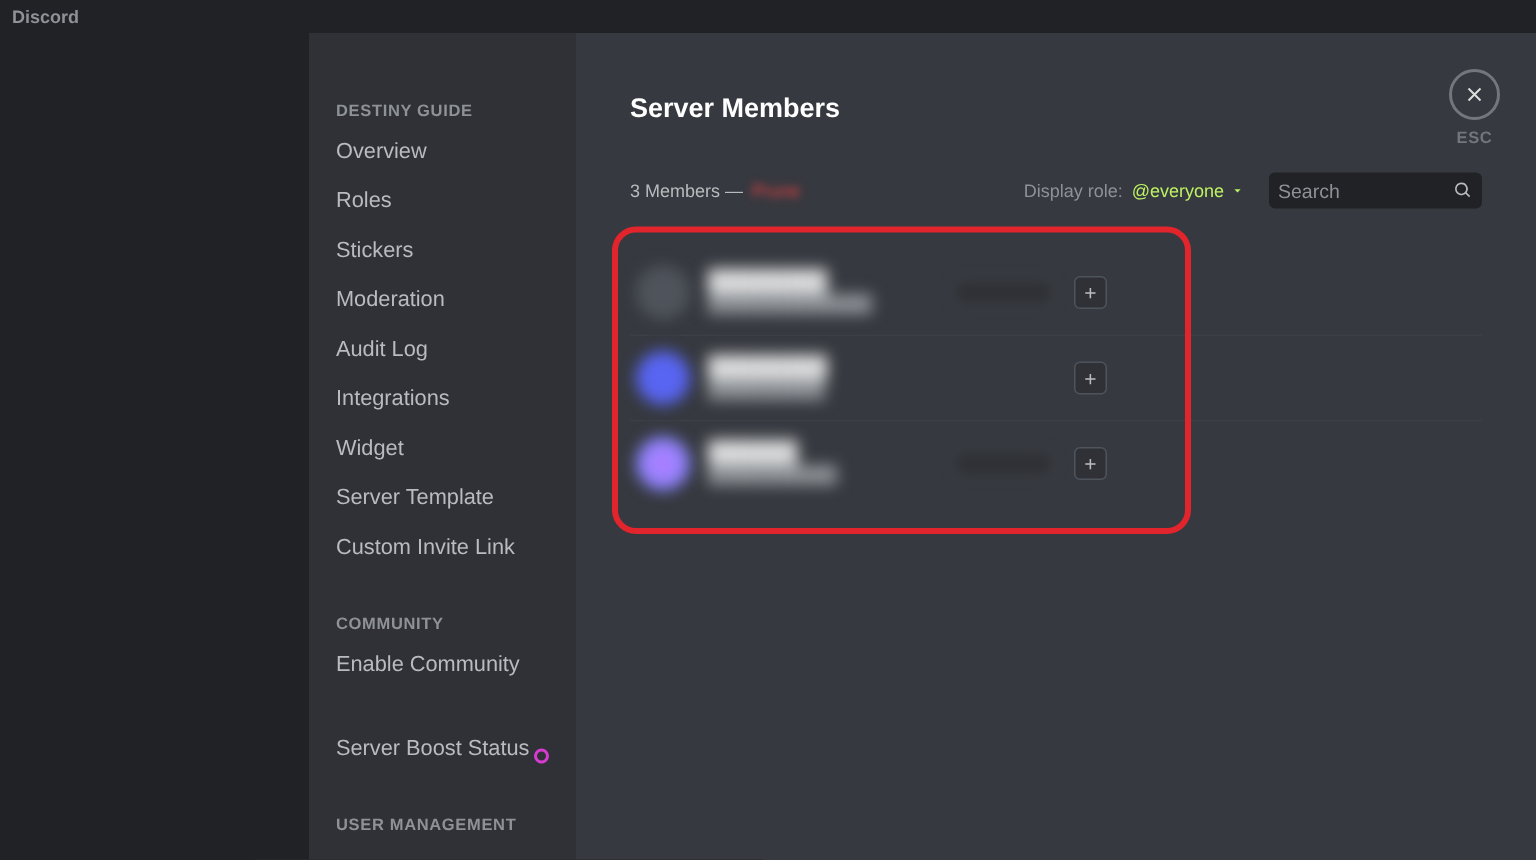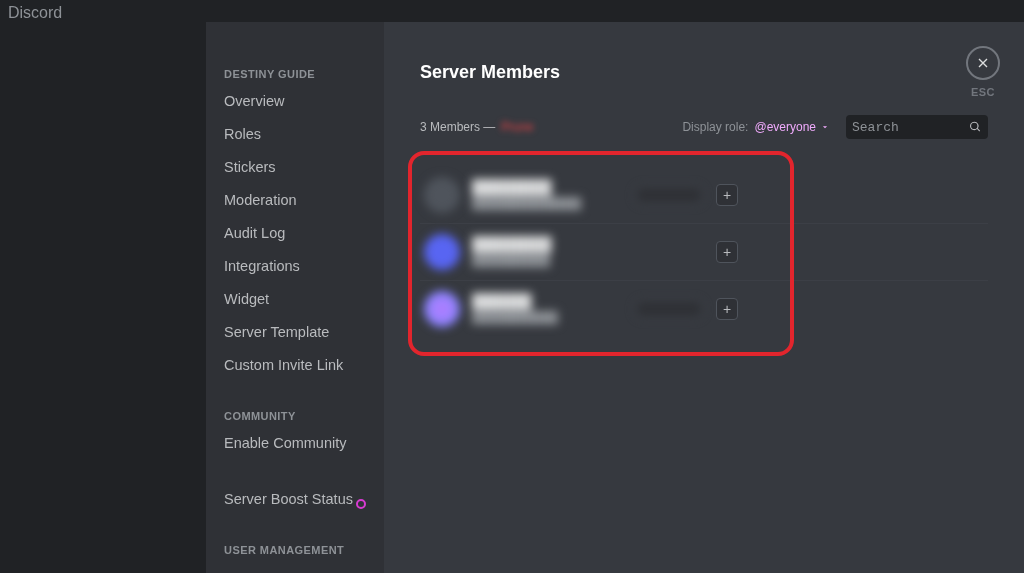--- a/index.html
+++ b/index.html
@@ -1,21 +1,21 @@
 <!DOCTYPE html>
 <html><head>
 <meta charset="utf-8">
 <style>
   * { margin: 0; padding: 0; box-sizing: border-box; font-family: "gg sans", "Helvetica Neue", Arial, sans-serif; -webkit-font-smoothing: antialiased; }
   body { width: 1024px; height: 573px; background: #202225; color: #dcddde; overflow: hidden; }
 
   
   .topbar {
     height: 22px; width: 100%; background: #202225; padding: 4px 8px;
-    color: #8e9297; font-size: 16px; font-weight: 400;
+    color: #8e9297; font-size: 12px; font-weight: 700;
   }
 
   
   .app { display: flex; width: 100%; height: calc(100% - 22px); }
   .left-gutter { width: 206px; background: #202225; }
   .sidebar {
     width: 178px; background: #2f3136; padding: 40px 8px 0 8px;
     overflow: hidden; position: relative;
   }
   .content {
@@ -37,30 +37,30 @@
   .boost-dot {
     width: 10px; height: 10px; border-radius: 50%;
     border: 2px solid #d83bd2; display: inline-block;
   }
 
   
   .page-title { font-size: 18px; font-weight: 700; color: #fff; margin-bottom: 32px; }
   .meta-row { display: flex; align-items: center; gap: 6px; font-size: 12px; color: #b9bbbe; margin-bottom: 16px; }
   .meta-row .spacer { flex: 1; }
   .display-role-label { color: #8e9297; margin-left: 20px; }
-  .role-select { display: flex; align-items: center; gap: 4px; color: #f0abfc; cursor: pointer; font-size: 12px; }
+  .role-select { display: flex; align-items: center; gap: 4px; color: #bef264; cursor: pointer; font-size: 12px; }
   .role-select svg { width: 10px; height: 10px; }
 
   .search-box {
     background: #202225; border-radius: 4px; width: 142px; height: 24px;
     display: flex; align-items: center; padding: 0 6px; margin-left: 10px;
   }
   .search-box input {
     background: transparent; border: 0; outline: 0; color: #dcddde;
-    width: 100%; font-size: 13px; font-family: Liberation Mono, monospace;
+    width: 100%; font-size: 13px;
   }
   .search-box input::placeholder { color: #8e9297; }
   .search-box svg { width: 14px; height: 14px; color: #b9bbbe; }
 
   
   .close-area { position: absolute; top: 24px; right: 24px; text-align: center; }
   .close-btn {
     width: 34px; height: 34px; border: 2px solid #72767d; border-radius: 50%;
     display: flex; align-items: center; justify-content: center; cursor: pointer;
     color: #dcddde; margin-bottom: 6px;

